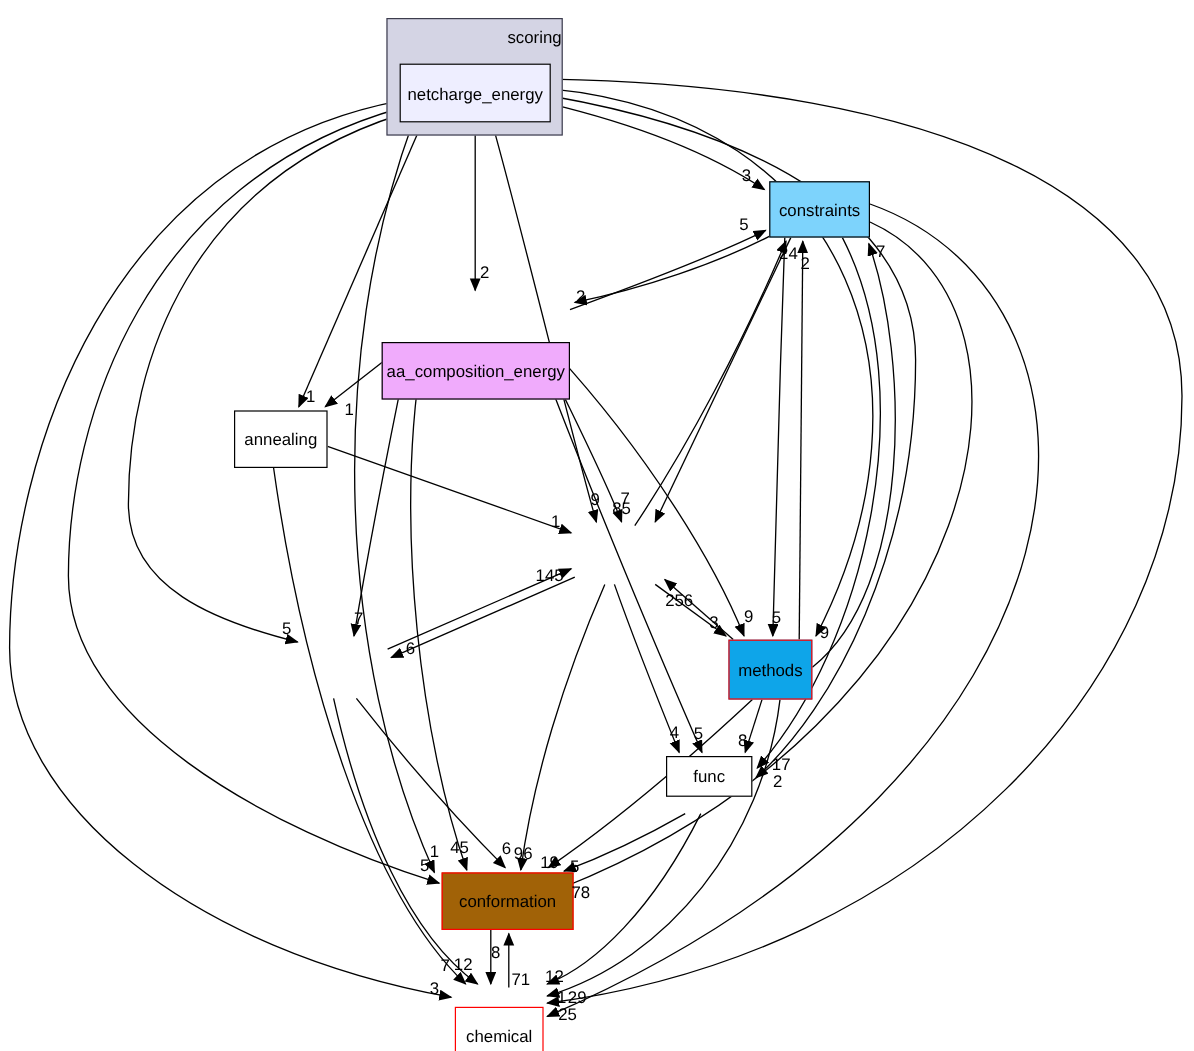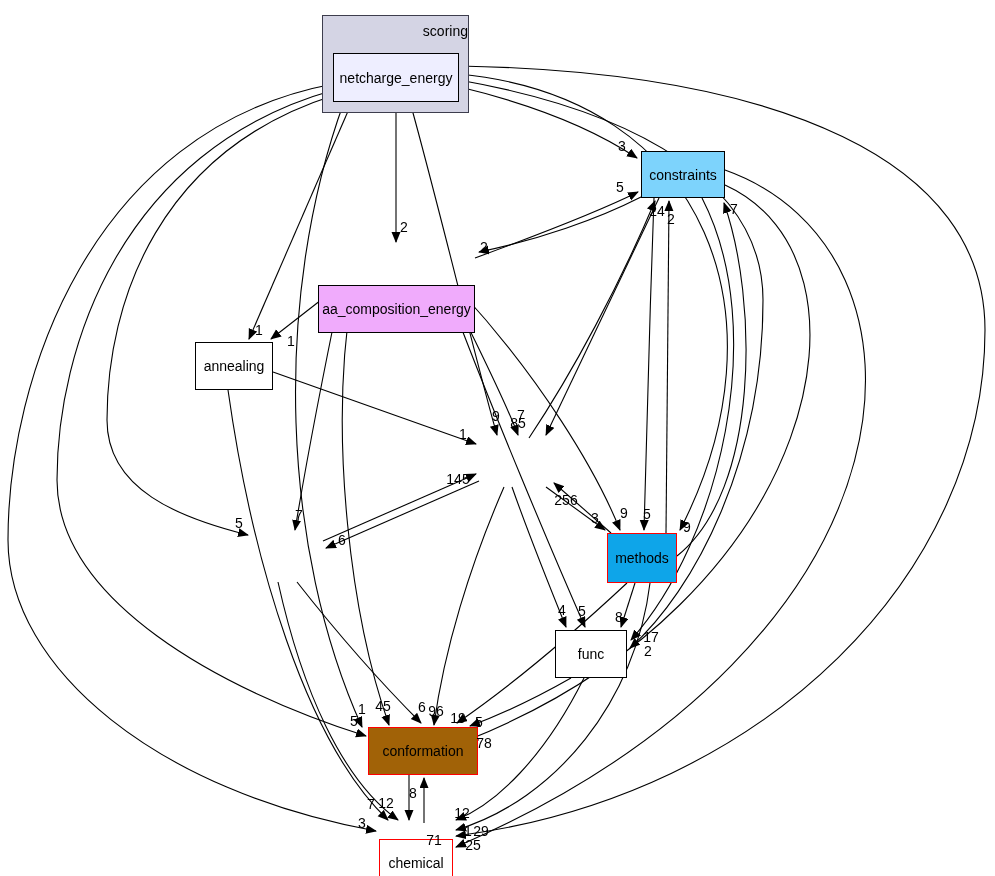--- a/index.html
+++ b/index.html
@@ -111,21 +111,21 @@
       </div>
       <div class="node" style="left: 318px; top: 245px; width: 157px; height: 48px; background: #f0abfc; border-color: rgb(0, 0, 0); margin-top: 40px;">
         <span>aa_composition_energy</span>
       </div>
       <div class="node" style="left: 195px; top: 342px; width: 78px; height: 48px; background: rgb(255, 255, 255); border-color: rgb(0, 0, 0);">
         <span>annealing</span>
       </div>
       <div class="node red" style="left: 607px; top: 533px; width: 70px; height: 50px; background: #0ea5e9; border-color: rgb(255, 0, 0);">
         <span>methods</span>
       </div>
-      <div class="node" style="left: 555px; top: 630px; width: 72px; height: 48px; background: rgb(255, 255, 255); border-color: rgb(0, 0, 0);">
+      <div class="node" style="left: 555px; top: 630px; width: 72px; height: 34px; background: rgb(255, 255, 255); border-color: rgb(0, 0, 0);">
         <span>func</span>
       </div>
       <div class="node red" style="left: 368px; top: 727px; width: 110px; height: 48px; background: #a16207; border-color: rgb(255, 0, 0);">
         <span>conformation</span>
       </div>
       <div class="node red" style="left: 379px; top: 823px; width: 74px; height: 47px; background: rgb(255, 255, 255); border-color: rgb(255, 0, 0); margin-top: 16px;">
         <span>chemical</span>
       </div>
       <span class="edge-label" style="left: 622px; top: 146px;">3</span>
       <span class="edge-label" style="left: 620px; top: 187px;">5</span>
@@ -158,20 +158,20 @@
       <span class="edge-label" style="left: 354px; top: 721px;">5</span>
       <span class="edge-label" style="left: 383px; top: 706px;">45</span>
       <span class="edge-label" style="left: 422px; top: 707px;">6</span>
       <span class="edge-label" style="left: 436px; top: 711px;">96</span>
       <span class="edge-label" style="left: 458px; top: 718px;">19</span>
       <span class="edge-label" style="left: 479px; top: 722px;">5</span>
       <span class="edge-label" style="left: 484px; top: 743px;">78</span>
       <span class="edge-label" style="left: 362px; top: 823px;">3</span>
       <span class="edge-label" style="left: 371px; top: 804px;">7</span>
       <span class="edge-label" style="left: 386px; top: 803px;">12</span>
-      <span class="edge-label" style="left: 417px; top: 840px; padding-left: 34px;">71</span>
+      <span class="edge-label" style="left: 417px; top: 816px; padding-left: 34px;">71</span>
       <span class="edge-label" style="left: 413px; top: 793px;">8</span>
       <span class="edge-label" style="left: 462px; top: 813px;">12</span>
       <span class="edge-label" style="left: 468px; top: 831px;">1</span>
       <span class="edge-label" style="left: 481px; top: 831px;">29</span>
       <span class="edge-label" style="left: 473px; top: 845px;">25</span>
     </div>
 </div>
 
 </body></html>

